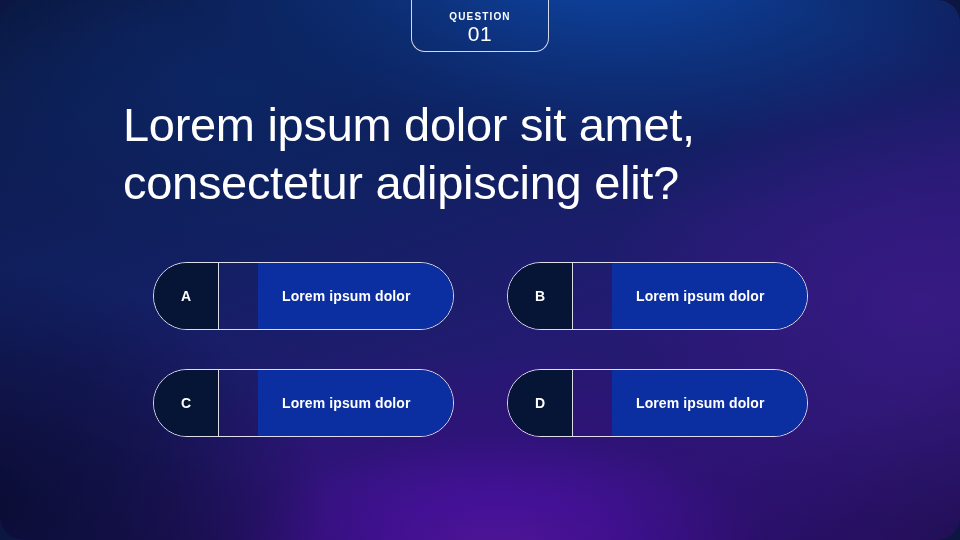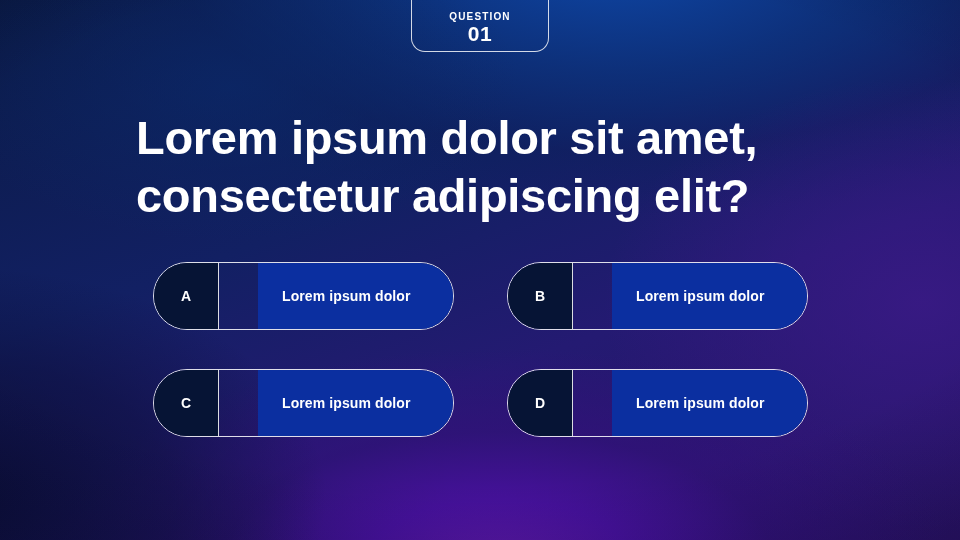--- a/index.html
+++ b/index.html
@@ -14,20 +14,21 @@
     background: #0b1740;
   }
 
   
   .slide {
     position: relative;
     width: 960px;
     height: 540px;
     overflow: hidden;
     background-color: #101447;
+    border-radius: 23px;
   }
 
   
   .bg-layer {
     position: absolute;
     inset: 0;
     pointer-events: none;
   }
   .bg-base {
     background:
@@ -81,35 +82,35 @@
   .badge-label {
     color: #ffffff;
     font-size: 10px;
     font-weight: bold;
     letter-spacing: 1.15px;
     line-height: 1;
   }
   .badge-number {
     color: #ffffff;
     font-size: 21px;
-    font-weight: 700;
+    font-weight: 400;
     line-height: 1.12;
     letter-spacing: 0.5px;
   }
 
   
   .title {
     position: absolute;
     left: 119px;
     top: 92px;
     width: 760px;
-    margin: 17px;
+    margin: 4px;
     color: #ffffff;
     font-size: 47px;
-    font-weight: bold;
+    font-weight: normal;
     line-height: 1.23;
     letter-spacing: -0.3px;
     white-space: pre-line;
   }
 
   
   .options {
     position: absolute;
     left: 153px;
     top: 262px;

